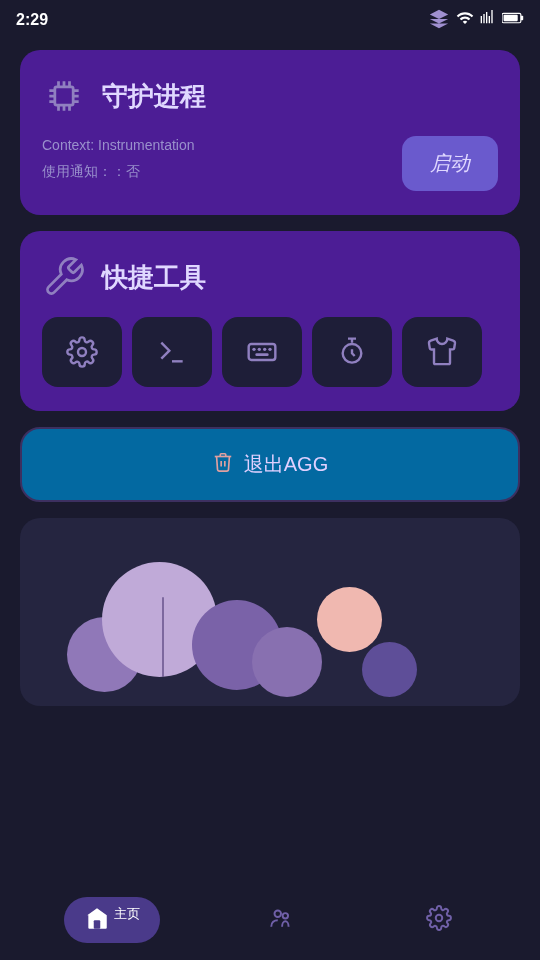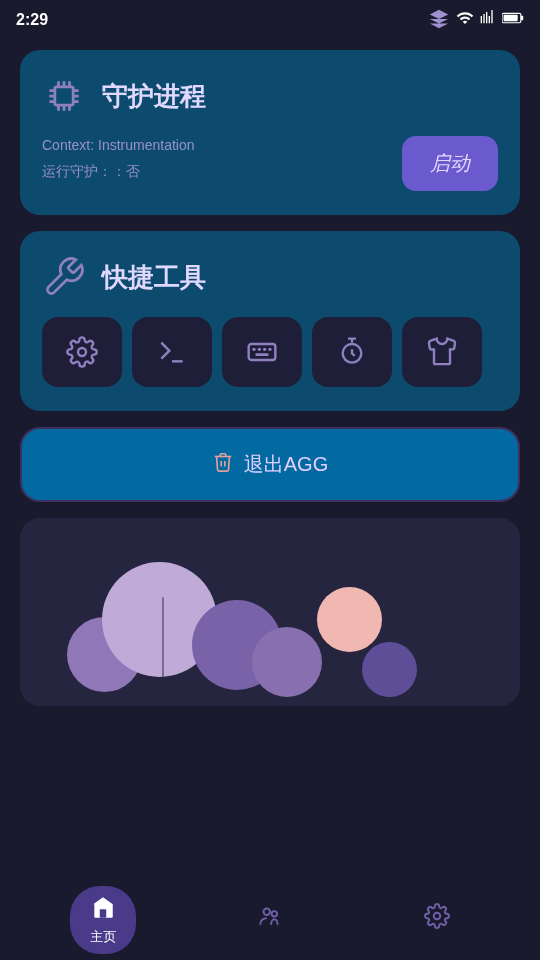--- a/index.html
+++ b/index.html
@@ -39,21 +39,21 @@
     
     .main-content {
       padding: 10px 20px 100px 20px;
       display: flex;
       flex-direction: column;
       gap: 16px;
     }
 
     
     .card {
-      background: #0c4a6e;
+      background: #4c1d95;
       border-radius: 20px;
       padding: 24px 22px;
     }
 
     
     .card-header {
       display: flex;
       align-items: center;
       gap: 16px;
       margin-bottom: 18px;
@@ -173,21 +173,21 @@
       height: 80px;
       background: #1a1a2e;
       display: flex;
       align-items: center;
       justify-content: space-around;
       padding: 0 20px;
     }
 
     .nav-item {
       display: flex;
-      flex-direction: column;
+      flex-direction: row;
       align-items: flex-start;
       gap: 4px;
       cursor: pointer;
       padding: 8px 20px;
       border-radius: 30px;
     }
 
     .nav-item.active {
       background: #4a3a8a;
     }
@@ -256,21 +256,21 @@
         <svg width="44" height="44" viewBox="0 0 24 24" fill="none" stroke="#9080c0" stroke-width="1.5">
           <rect x="7" y="7" width="10" height="10" rx="1"></rect>
           <path d="M9 7V4M12 7V4M15 7V4M9 20v-3M12 20v-3M15 20v-3M7 9H4M7 12H4M7 15H4M20 9h-3M20 12h-3M20 15h-3"></path>
         </svg>
       </div>
       <span class="card-title">守护进程</span>
     </div>
     <div class="guard-body">
       <div class="guard-info">
         <span class="guard-info-line">Context: Instrumentation</span>
-        <span class="guard-info-line">运行守护：：否</span>
+        <span class="guard-info-line">使用通知：：否</span>
       </div>
       <button class="start-btn">启动</button>
     </div>
   </div>
 
   <div class="card">
     <div class="card-header">
       <div class="card-icon wrench-icon">
         <svg width="44" height="44" viewBox="0 0 24 24" fill="none" stroke="#9080c0" stroke-width="1.5" stroke-linecap="round">
           <path d="M14.7 6.3a1 1 0 0 0 0 1.4l1.6 1.6a1 1 0 0 0 1.4 0l3.77-3.77a6 6 0 0 1-7.94 7.94l-6.91 6.91a2.12 2.12 0 0 1-3-3l6.91-6.91a6 6 0 0 1 7.94-7.94l-3.76 3.76z"></path>

